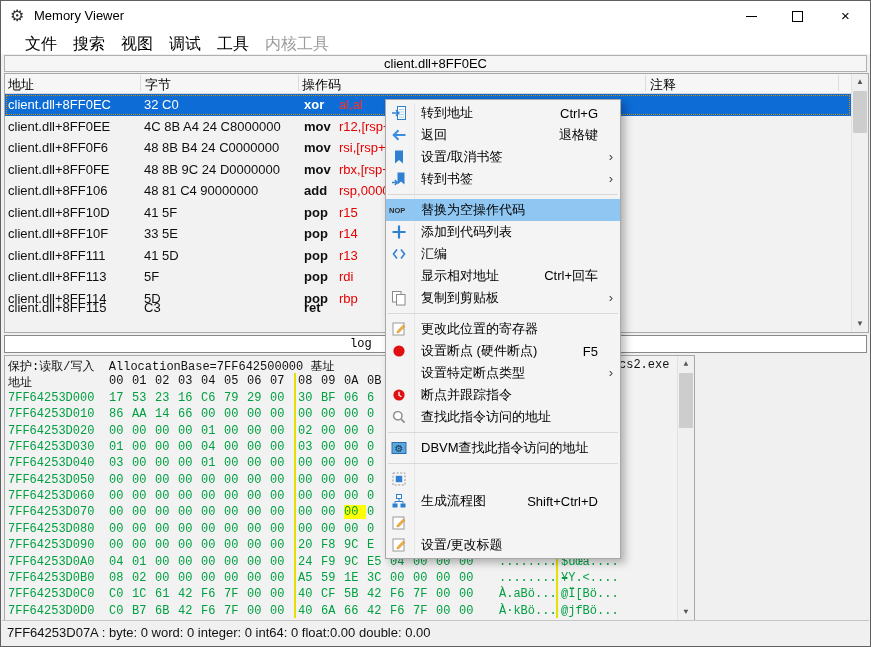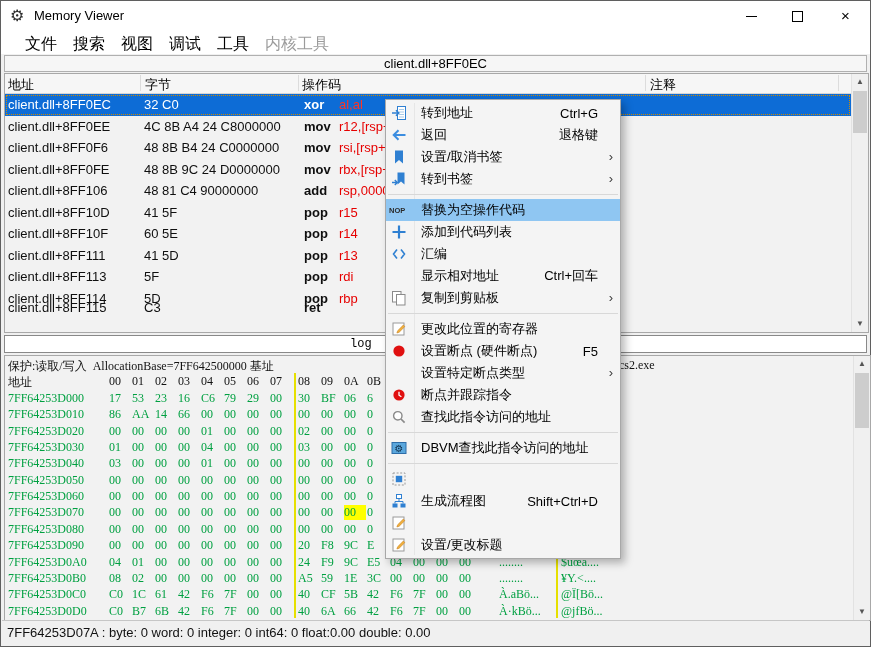--- a/index.html
+++ b/index.html
@@ -39,23 +39,23 @@
   .drow.selected{background:#0d6cd6;color:#fff;outline:1px dotted #d08a00;outline-offset:-2px}
   .drow.selected .dop{color:#ff3524}
   .frag4{position:absolute;left:613px;top:179px;font-size:13px;color:#000;z-index:5}
 
   
   .logstrip{position:absolute;left:3px;top:334px;width:863px;height:18px;background:#fff;
             border:1px solid #898989;box-sizing:border-box}
   .logtext{position:absolute;left:345px;top:1px;font-family:"Liberation Mono",monospace;font-size:12px;color:#000}
 
   
-  .hex{position:absolute;left:3px;top:354px;width:867px;height:266px;border:1px solid #a8a8a8;
+  .hex{position:absolute;left:3px;top:354px;width:691px;height:266px;border:1px solid #a8a8a8;
        background:#f2f2f2;box-sizing:border-box;overflow:hidden;
-       font-family:Liberation Serif, serif;font-size:12px;color:#00a041}
+       font-family:Liberation Mono, monospace;font-size:12px;color:#00a041}
   .hinfo{position:absolute;left:3px;top:2px;color:#111;white-space:pre}
   .hinfo-right{position:absolute;left:614px;top:2px;color:#111;white-space:pre}
   .hhead-addr{position:absolute;left:3px;top:18px;color:#111}
   .hblabel{position:absolute;top:18px;width:22px;color:#111;white-space:pre}
   .yline{position:absolute;top:17px;bottom:2px;width:2px;background:#e6e000;z-index:1}
   .hrows{position:absolute;left:0;top:35px;right:17px;height:230px;overflow:hidden;z-index:2}
   .hrow{position:absolute;left:0;right:0;height:16.35px;white-space:pre}
   .haddr{position:absolute;left:3px}
   .hb{position:absolute;width:22px}
   .hb.hl{background:#ffff00}
@@ -155,21 +155,21 @@
         </div>
         <div class="drow" style="top: 127.5px;">
           <span class="daddr">client.dll+8FF10D</span>
           <span class="dbytes">41 5F</span>
           <span class="dmn">pop</span>
           <span class="dop">r15</span>
           <span class="dcom"></span>
         </div>
         <div class="drow" style="top: 149px;">
           <span class="daddr">client.dll+8FF10F</span>
-          <span class="dbytes">60 5E</span>
+          <span class="dbytes">33 5E</span>
           <span class="dmn">pop</span>
           <span class="dop">r14</span>
           <span class="dcom"></span>
         </div>
         <div class="drow" style="top: 170.5px;">
           <span class="daddr">client.dll+8FF111</span>
           <span class="dbytes">41 5D</span>
           <span class="dmn">pop</span>
           <span class="dop">r13</span>
           <span class="dcom"></span>

